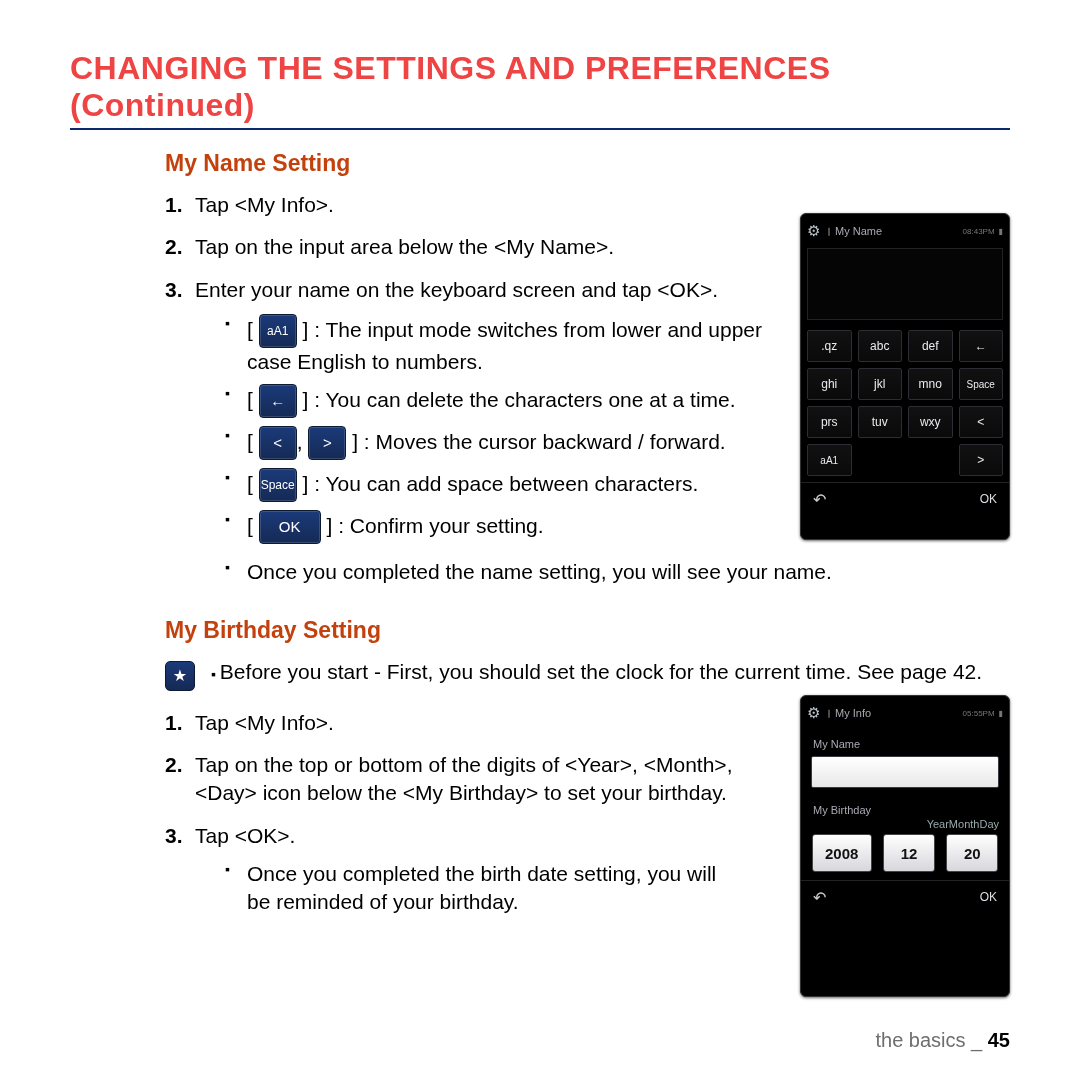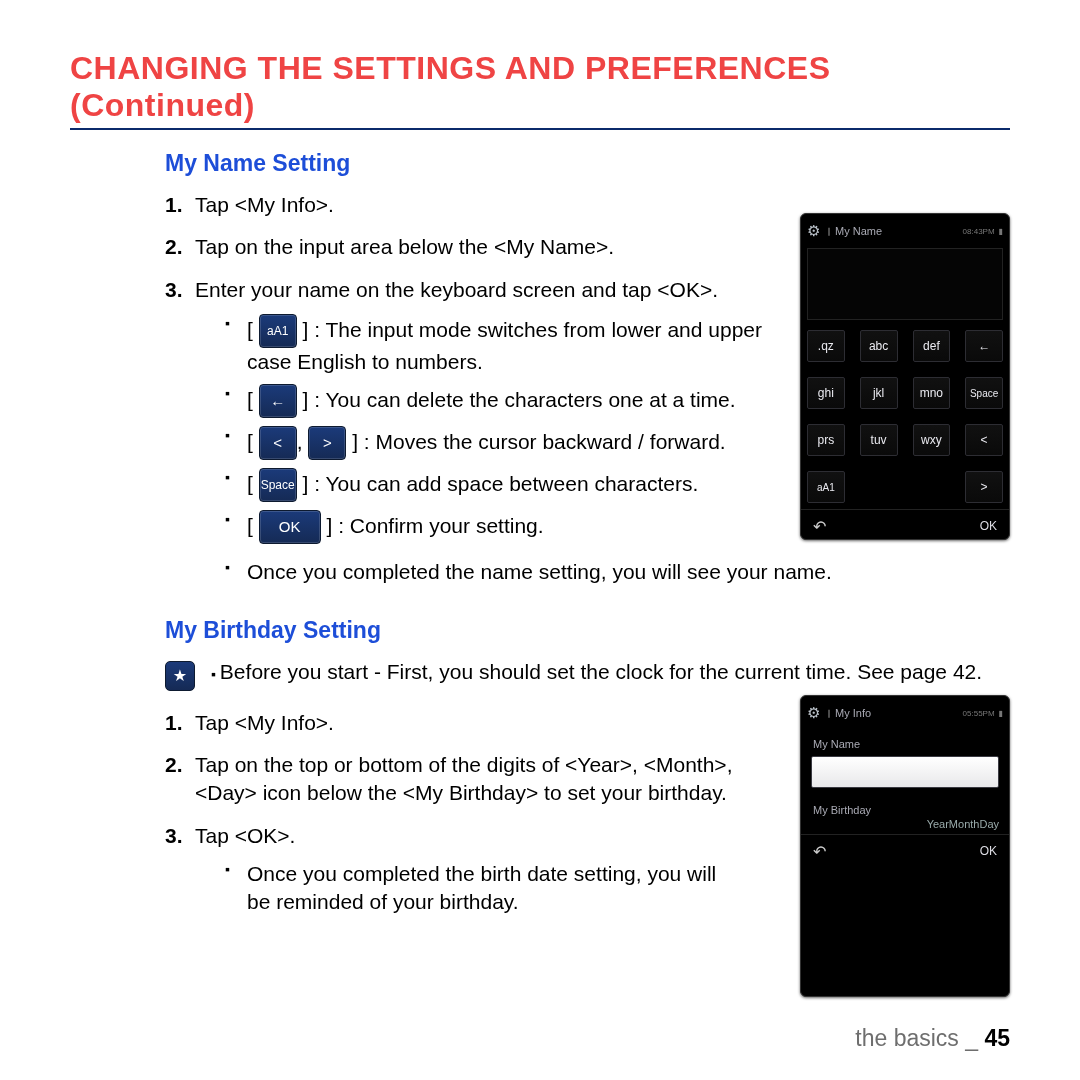--- a/index.html
+++ b/index.html
@@ -24,21 +24,21 @@
     font-weight: 700;
     margin: 0 0 4px 0;
     letter-spacing: 0.5px;
   }
   .hr {
     border: 0;
     border-top: 2px solid #0b2a6b;
     margin: 0 0 20px 0;
   }
   h2.section-title {
-    color: #1d4ed8;
+    color: #c2410c;
     font-size: 23px;
     font-weight: 700;
     margin: 10px 0 14px 95px;
   }
   .content-col {
     margin-left: 95px;
     font-size: 21px;
     line-height: 1.35;
   }
   ol.steps {
@@ -146,21 +146,21 @@
   .dev-head .pill { font-size: 8px; color:#777; }
   .name-display {
     margin: 4px 6px;
     height: 70px;
     background: #050505;
     border: 1px solid #222;
   }
   .keypad {
     display: grid;
     grid-template-columns: repeat(4,1fr);
-    gap: 15px;
+    gap: 6px;
     padding: 6px;
   }
   .key {
     background: linear-gradient(#111,#0a0a0a);
     border: 1px solid #2d2d33;
     border-radius: 2px;
     height: 30px;
     font-size: 12px;
     display: flex;
     align-items: center;
@@ -214,21 +214,21 @@
     color: #111;
     font-weight: 700;
     font-size: 15px;
     border: 1px solid #444;
   }
   .dial.year { width: 58px; }
   .footer {
     position: absolute;
     right: 70px;
     bottom: 28px;
-    font-size: 23px;
+    font-size: 20px;
     color: #6e6e6e;
   }
   .footer .pg { font-weight: 700; color: #000; }
   .limited { max-width: 610px; }
   .full { max-width: 900px; }
 </style>
 </head>
 <body>
 
 <div class="page">
@@ -350,20 +350,25 @@
       <span class="pill">▮</span>
     </div>
     <div class="dev-label" style="margin-top:10px;">My Name</div>
     <div class="name-input"></div>
     <div class="dev-label" style="margin-top:14px;">My Birthday</div>
     <div class="bday-row">
       <span>Year</span>
       <span>Month</span>
       <span>Day</span>
     </div>
+    <div class="bday-picker">
+      <div class="dial year">2008</div>
+      <div class="dial">12</div>
+      <div class="dial">20</div>
+    </div>
     <div class="okbar" style="margin-top:auto;">
       <span class="back-ico">↶</span>
       <span>OK</span>
     </div>
   </div>
 
   <div class="footer">
     <span>the basics _ </span><span class="pg">45</span>
   </div>
 </div>

